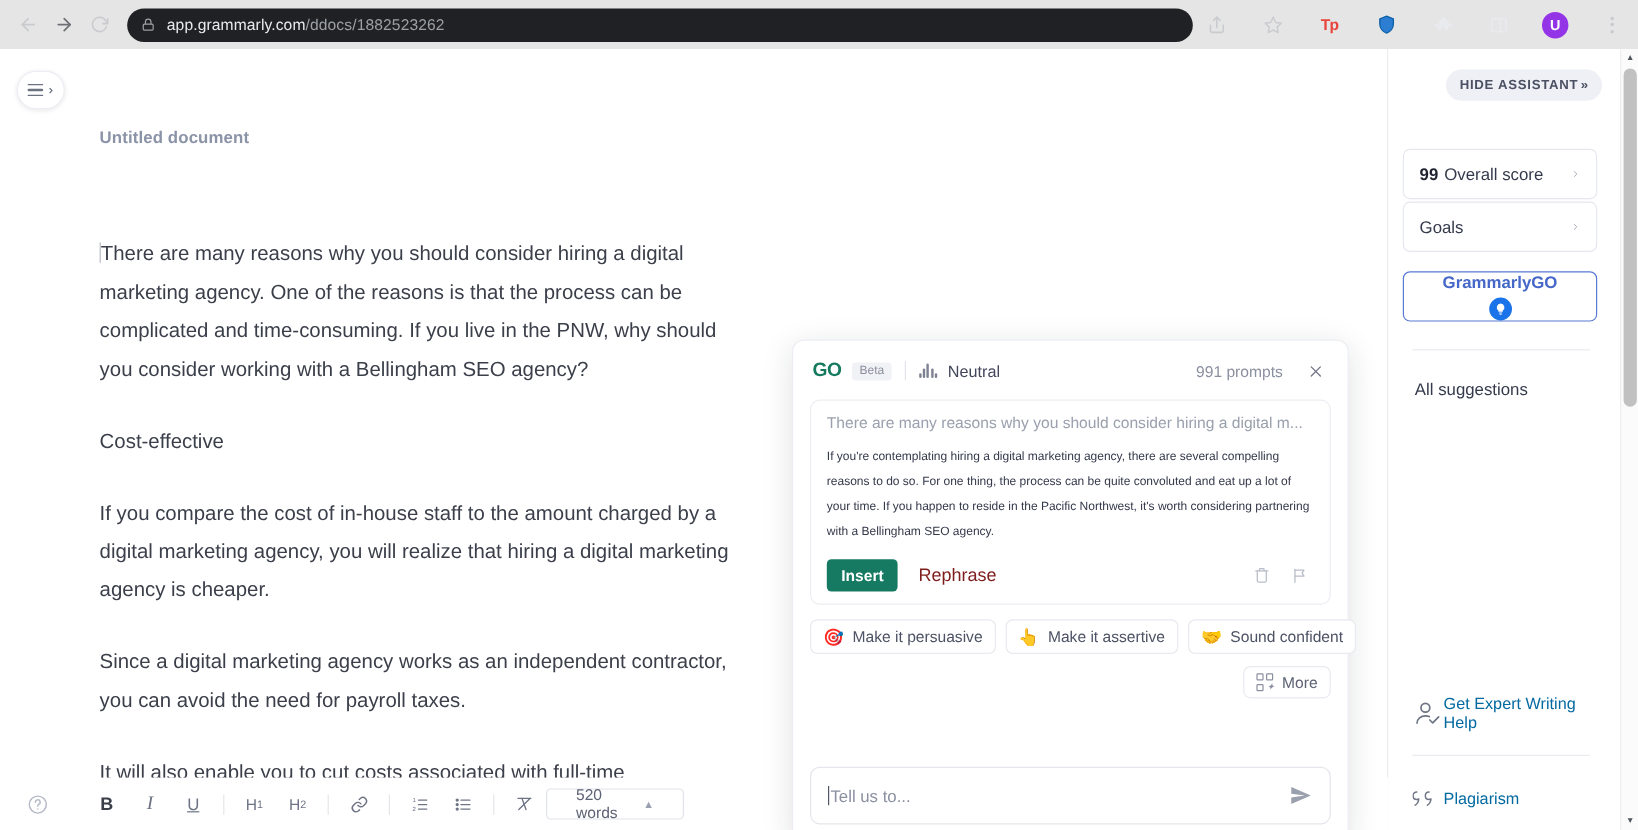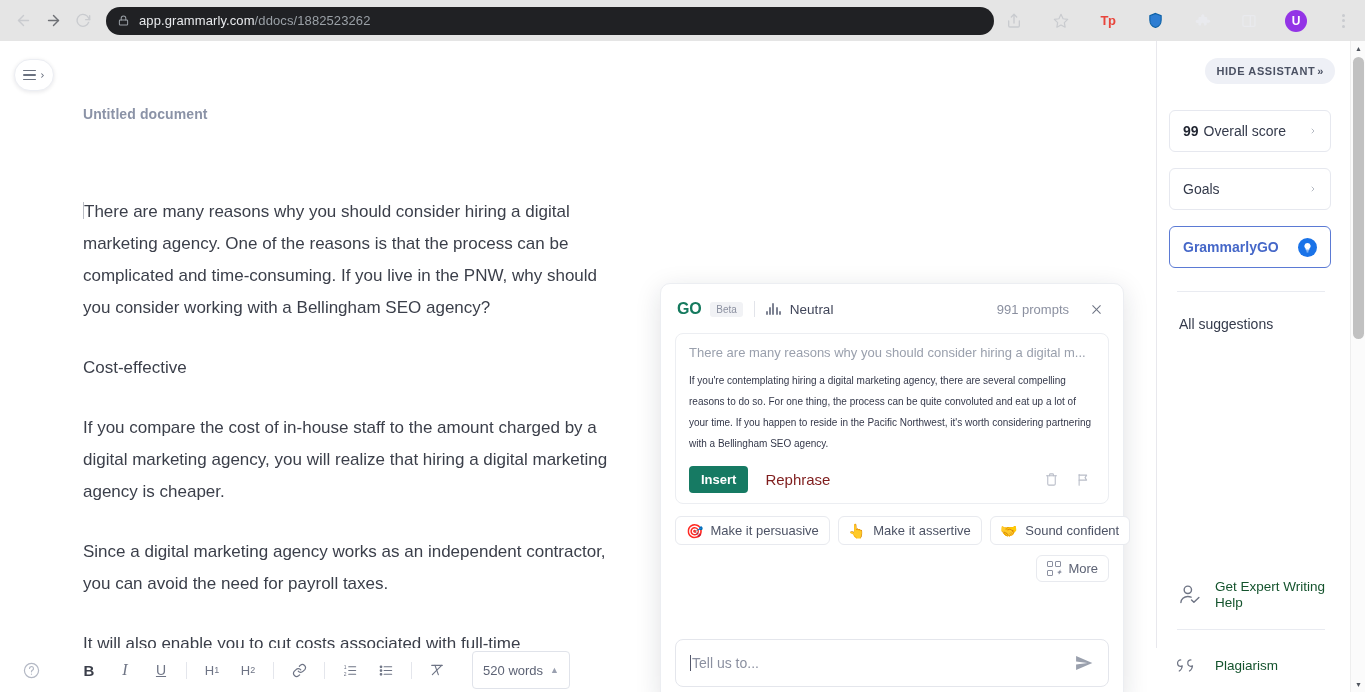--- a/index.html
+++ b/index.html
@@ -138,25 +138,25 @@
     margin: 0 5px;
   }
   .fmt-btn.bold { font-weight: bold; color: #3b3f4a; font-size: 15px; }
   .fmt-btn.ital { font-style: italic; font-family: "Liberation Serif", serif; font-size: 16px; }
   .fmt-btn.und  { text-decoration: underline; font-size: 14px; }
   .fmt-btn.hd { font-size: 13px; }
   .fmt-btn.hd sub { font-size: 9px; }
   .fmt-sep { width: 1px; height: 17px; background: #e4e6ec; margin: 0 7px; flex: none; }
   .toolbar-spacer { flex: 1 1 auto; }
   .word-count {
-    height: 38px;
+    height: 26px;
     border: 1px solid #e0e3ea;
     border-radius: 4px;
     display: flex; align-items: center; gap: 7px;
-    padding: 0 10px;
+    padding: 0 24px;
     font-size: 13px; color: #5d6375;
     margin-right: 575px;
   }
   .wc-caret { color: #9aa0b0; font-size: 9px; line-height: 1; }
 
   
   .go-panel {
     position: absolute;
     left: 660px; top: 242px;
     width: 464px; height: 419px;
@@ -288,25 +288,26 @@
   .side-card {
     position: absolute; left: 12px;
     width: 162px; height: 42px;
     border: 1px solid #e6e8ef;
     border-radius: 6px;
     display: flex; align-items: center;
     padding: 0 13px;
     background: #fff;
     font-size: 14px; color: #343a4b;
   }
-  .side-card.card-score { top: 69px; }
+  .side-card.card-score { top: 83px; }
   .side-card.card-goals { top: 127px; }
   .side-card.card-ggo {
     top: 185px;
     border: 1.5px solid #5b7ad4;
+    flex-direction: column;
   }
   .score-num { font-weight: bold; margin-right: 5px; color: #1f2430; }
   .card-spacer { flex: 1 1 auto; }
   .card-chev { color: #9aa0ad; font-size: 13px; display: flex; }
   .ggo-label { color: #4567c8; font-weight: bold; font-size: 14px; }
   .ggo-bulb {
     width: 19px; height: 19px; border-radius: 50%;
     background: #1a73e8; color: #fff;
     display: flex; align-items: center; justify-content: center;
   }
@@ -316,22 +317,22 @@
     width: 148px; height: 1px; background: #e9ebf1;
   }
   .all-suggestions {
     position: absolute; left: 22px; top: 275px;
     font-size: 14px; color: #343a4b;
   }
 
   .side-bottom-item {
     position: absolute; left: 20px;
     width: 150px;
-    display: flex; align-items: center; gap: 12px;
-    font-size: 13.5px; line-height: 16px; color: #14532d;
+    display: flex; align-items: center; 
+    font-size: 13.5px; line-height: 16px; color: #0369a1;
   }
   .side-bottom-item.expert { top: 538px; }
   .side-bottom-item.plag   { top: 615px; }
   .sbi-icon { color: #6f7585; flex: none; display: flex; }
   .side-divider2 {
     position: absolute; left: 20px; top: 588px;
     width: 148px; height: 1px; background: #e9ebf1;
   }
 
   

